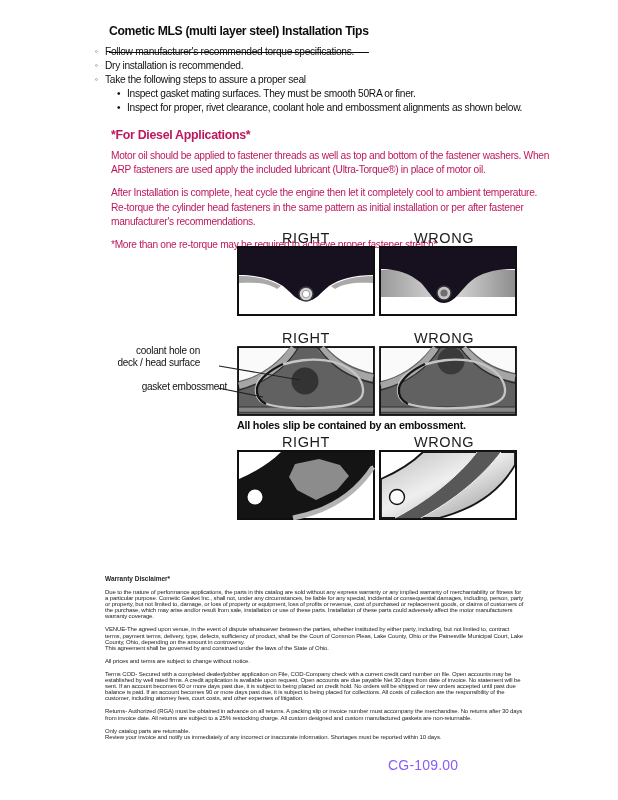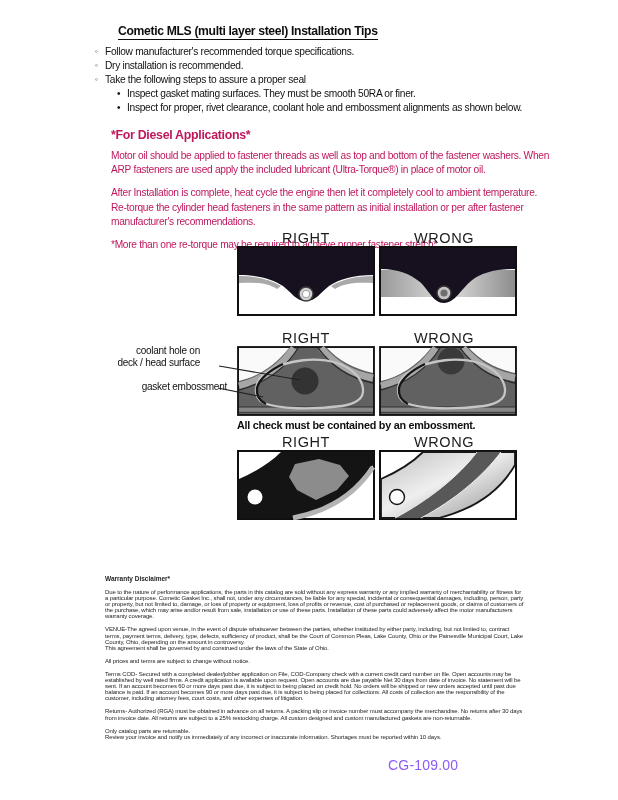--- a/index.html
+++ b/index.html
@@ -2,23 +2,23 @@
 <html><head>
 <meta charset="utf-8">
 <style>
   * { margin:0; padding:0; box-sizing:border-box; }
   html,body { background:#ffffff; }
   body {
     width:618px; height:800px; position:relative; overflow:hidden;
     font-family:"Liberation Sans", sans-serif; color:#141414;
   }
   .page-title {
-    position:absolute; left:118px; top:24px;
+    position:absolute; left:109px; top:24px;
     font-size:12.2px; font-weight:bold; letter-spacing:-0.35px; color:#0d0d0d;
-    border-bottom:1.6px solid #0d0d0d; padding-bottom:1px; display:inline-block;
+    border-bottom:1.6px solid #0d0d0d; padding-bottom:14px; display:inline-block;
   }
   .tips { position:absolute; left:95px; top:45px; color:#111; }
   .tip { display:flex; line-height:14px; white-space:nowrap; font-size:10.2px; letter-spacing:-0.3px; }
   .tip .mk { width:10px; flex:0 0 10px; text-align:left; }
   .tip .mk.open { font-size:8px; line-height:14px; }
   .tip .mk.fill { font-size:10px; line-height:14px; }
   .tip.sub { margin-left:22px; }
   .diesel { position:absolute; left:105px; top:128px; width:438px; color:#be185d;margin-left:6px; }
   .diesel h2 { font-size:12.4px; font-weight:bold; letter-spacing:-0.3px; margin:0 0 7px 0; }
   .diesel p { font-size:10.2px; line-height:14.2px; letter-spacing:-0.3px; margin:0 0 9px 0; }
@@ -142,21 +142,21 @@
         <path d="M81,2 C95,21 112,32 136,37" stroke="#2c2c2c" stroke-width="1.3" fill="none"></path>
         <path d="M90,2 H136 V27 C117,23 101,14 90,2 Z" fill="#fafafa"></path>
         <rect x="2" y="61" width="134" height="5" fill="#868686"></rect>
         <line x1="2" y1="61" x2="136" y2="61" stroke="#303030" stroke-width="1"></line>
         <line x1="2" y1="66.3" x2="136" y2="66.3" stroke="#303030" stroke-width="0.8"></line>
         <circle cx="72" cy="15" r="13.5" fill="#3a3a3a"></circle>
         <path d="M32,25 C52,13 80,11 100,17 C115,22 125,32 126,43 C127,52 119,58 105,60 C74,64 42,63 27,57 C15,52 16,34 32,25 Z" stroke="#c6c6c6" stroke-width="2.3" fill="none"></path>
         <path d="M46,18 C33,24 22,33 20,42 C19,50 23,55 29,58" stroke="#161616" stroke-width="2.3" fill="none"></path>
       </svg>
     </div>
-    <div class="dcaption">All check must be contained by an embossment.</div>
+    <div class="dcaption">All holes slip be contained by an embossment.</div>
   </div>
 
   <div class="callout co1">coolant hole on
 deck / head surface</div>
   <div class="callout co2">gasket embossment</div>
 
   <div class="dgroup g3">
     <div class="dlabels">
       <span>RIGHT</span>
       <span>WRONG</span>

